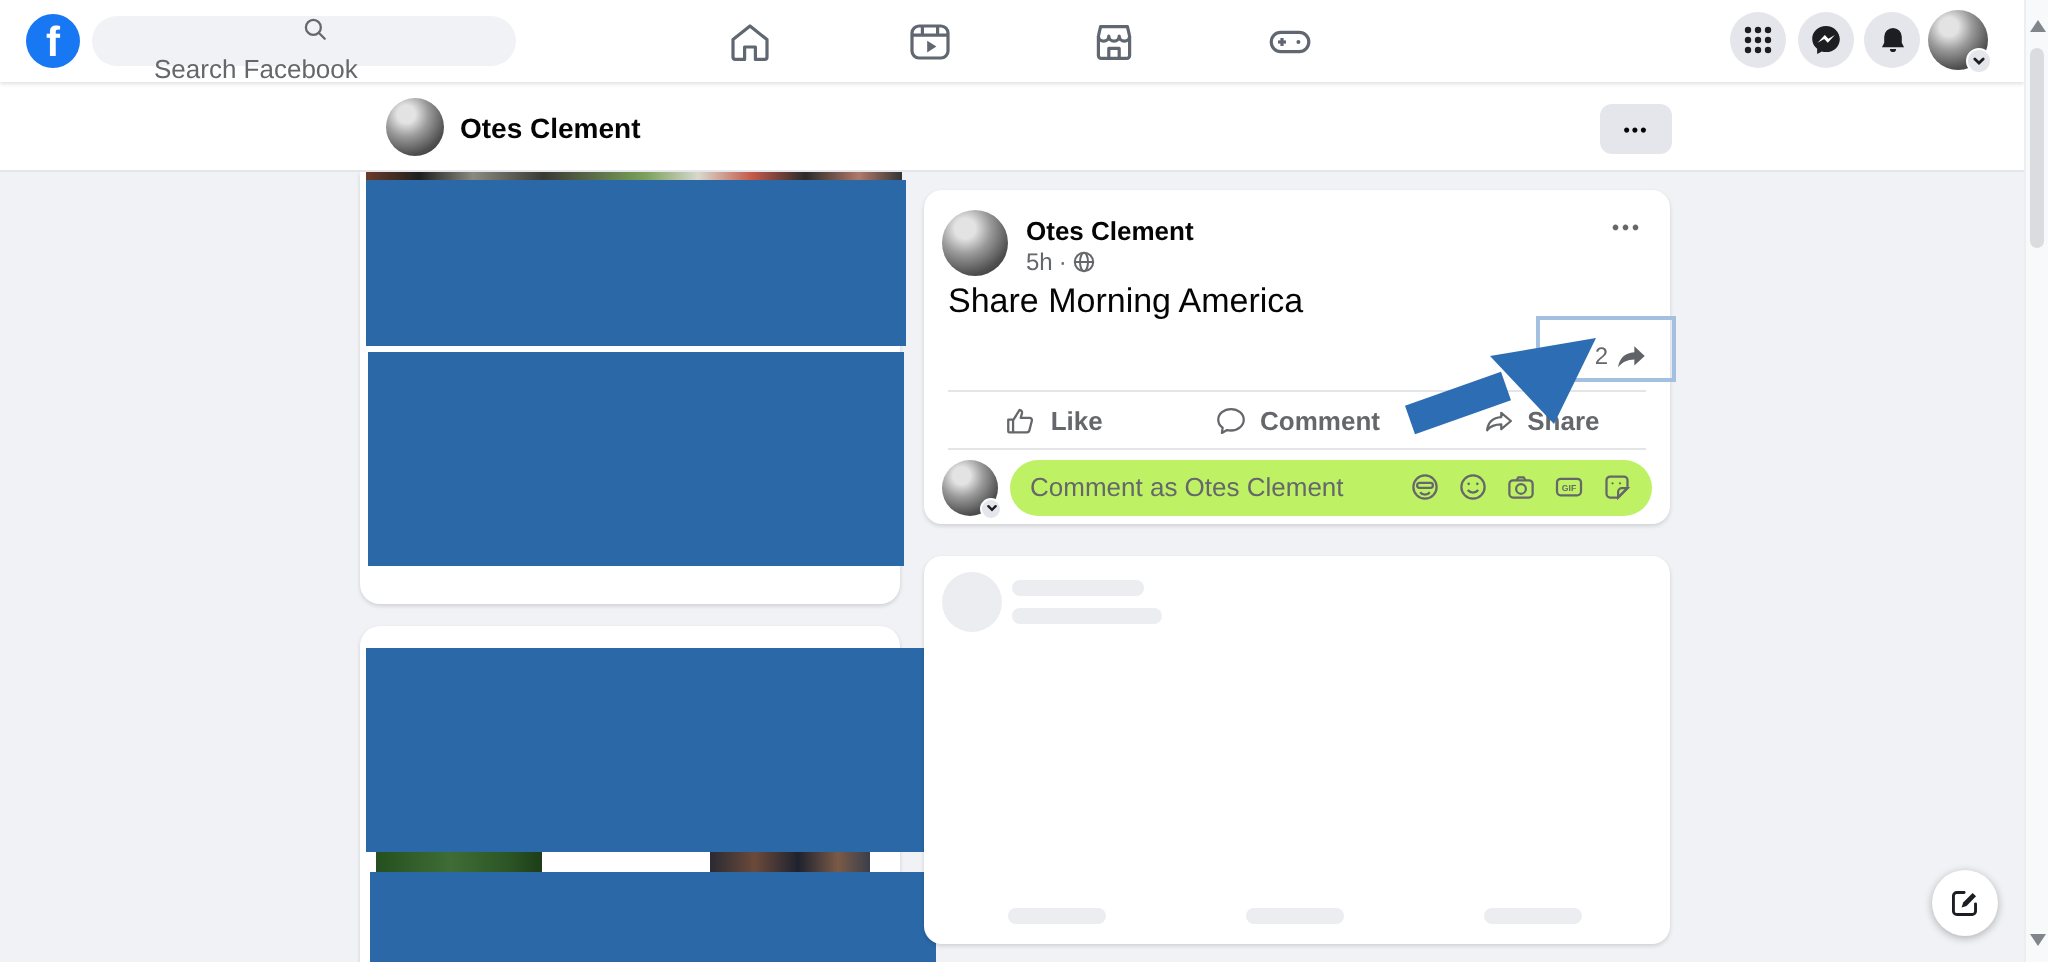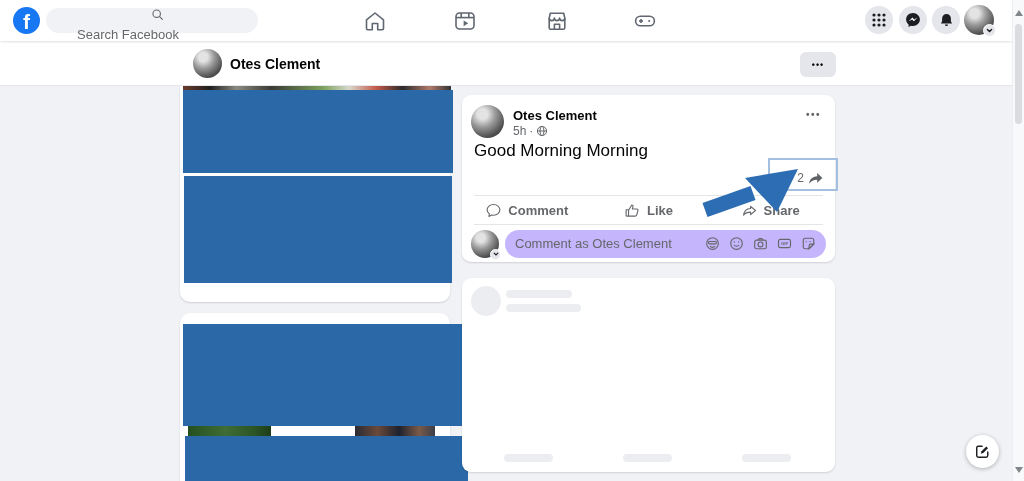--- a/index.html
+++ b/index.html
@@ -80,21 +80,21 @@
   .d1 { top:100px; } .d2 { top:129px; }
   .p-actions { position:absolute; left:4px; right:4px; top:102px; height:26px; display:flex; }
   .p-action { flex:1; display:flex; align-items:center; justify-content:center; gap:6px; border:none;
               background:none; color:#65676b; font-family:inherit; font-size:13px; font-weight:bold;
               border-radius:4px; cursor:pointer; }
   .p-commentrow { position:absolute; left:9px; right:9px; top:134px; height:29px;
                   display:flex; align-items:center; gap:6px; }
   .c-avatar { position:relative; width:28px; height:28px; flex:0 0 28px; cursor:pointer; }
   .c-badge { position:absolute; right:-2px; bottom:-2px; width:11px; height:11px; border-radius:50%;
              background:#e4e6eb; border:1px solid #fff; display:flex; align-items:center; justify-content:center; }
-  .c-pill { flex:1; height:28px; border-radius:14px; background:#c4b5fd; display:flex; align-items:center;
+  .c-pill { flex:1; height:28px; border-radius:14px; background:#bef264; display:flex; align-items:center;
             padding:0 10px; gap:8px; cursor:text; }
   .c-pill input { flex:1; border:none; background:transparent; outline:none; font-family:inherit;
                   font-size:13px; color:#65676b; min-width:10px; }
   .c-pill input::placeholder { color:#65676b; }
   .c-icons { display:flex; align-items:center; gap:9px; }
   .c-icons span { display:flex; cursor:pointer; }
 
   
   .hl-box { position:absolute; left:768px; top:158px; width:70px; height:33px;
             border:2px solid var(--highlight-border,#a3c0e0); z-index:6; pointer-events:none; }
@@ -245,52 +245,52 @@
       <span>·</span>
       <span style="display:flex;">
         <svg width="12" height="12" viewBox="0 0 12 12" fill="none" stroke="#65676b" stroke-width="1">
             <circle cx="6" cy="6" r="4.6"></circle>
             <ellipse cx="6" cy="6" rx="2" ry="4.6"></ellipse>
             <line x1="1.4" y1="6" x2="10.6" y2="6"></line>
           </svg>
       </span>
     </div>
     <button class="p-more">•••</button>
-    <div class="p-text">Good Morning Morning</div>
+    <div class="p-text">Share Morning America</div>
 
     <div class="p-sharecount">
       <span>2</span>
       <span style="display:flex;">
         <svg width="15" height="13" viewBox="0 0 16 14">
             <path fill="#5f6266" d="M9.8 1.2 L15.4 6.4 9.8 11.6 v-3.2 C6 8.5 3.3 9.8 1 12.6 1.8 8 4.4 4.8 9.8 4.5 Z"></path>
           </svg>
       </span>
     </div>
 
     <div class="p-div d1"></div>
     <div class="p-actions">
+      <button class="p-action">
+        <span style="display:flex;">
+          <svg width="17" height="17" viewBox="0 0 24 24" fill="none" stroke="#65676b" stroke-width="1.6" stroke-linejoin="round">
+              <path d="M3 11 h3.4 v9 H3.8 a.8.8 0 0 1 -.8 -.8 Z M6.4 11.6 L11 4.2 a1.8 1.8 0 0 1 1.7 2.2 l-.9 3.4 h6.3 a1.6 1.6 0 0 1 1.55 2 l-1.6 6.3 a2.1 2.1 0 0 1 -2 1.9 H6.4 Z"></path>
+            </svg>
+        </span>
+        <span>Like</span>
+      </button>
       <button class="p-action">
         <span style="display:flex;">
           <svg width="17" height="17" viewBox="0 0 24 24" fill="none" stroke="#65676b" stroke-width="1.6" stroke-linejoin="round">
               <path d="M12 3.6 c-5 0-9 3.3-9 7.5 0 2.3 1.2 4.3 3.1 5.6 L5.6 20.4 9.2 18.4 c.9.2 1.8.3 2.8.3 5 0 9-3.4 9-7.6 S17 3.6 12 3.6 Z"></path>
             </svg>
         </span>
         <span>Comment</span>
       </button>
       <button class="p-action">
         <span style="display:flex;">
           <svg width="17" height="17" viewBox="0 0 24 24" fill="none" stroke="#65676b" stroke-width="1.6" stroke-linejoin="round">
-              <path d="M3 11 h3.4 v9 H3.8 a.8.8 0 0 1 -.8 -.8 Z M6.4 11.6 L11 4.2 a1.8 1.8 0 0 1 1.7 2.2 l-.9 3.4 h6.3 a1.6 1.6 0 0 1 1.55 2 l-1.6 6.3 a2.1 2.1 0 0 1 -2 1.9 H6.4 Z"></path>
-            </svg>
-        </span>
-        <span>Like</span>
-      </button>
-      <button class="p-action">
-        <span style="display:flex;">
-          <svg width="17" height="17" viewBox="0 0 24 24" fill="none" stroke="#65676b" stroke-width="1.6" stroke-linejoin="round">
               <path d="M13.6 6.2 L20.4 12 l-6.8 5.8 v-3.5 c-4.9 0-8 1.6-10 4.2 .6-5 3.7-8.9 10-9.3 Z"></path>
             </svg>
         </span>
         <span>Share</span>
       </button>
     </div>
     <div class="p-div d2"></div>
 
     <div class="p-commentrow">
       <div class="c-avatar avatar">

